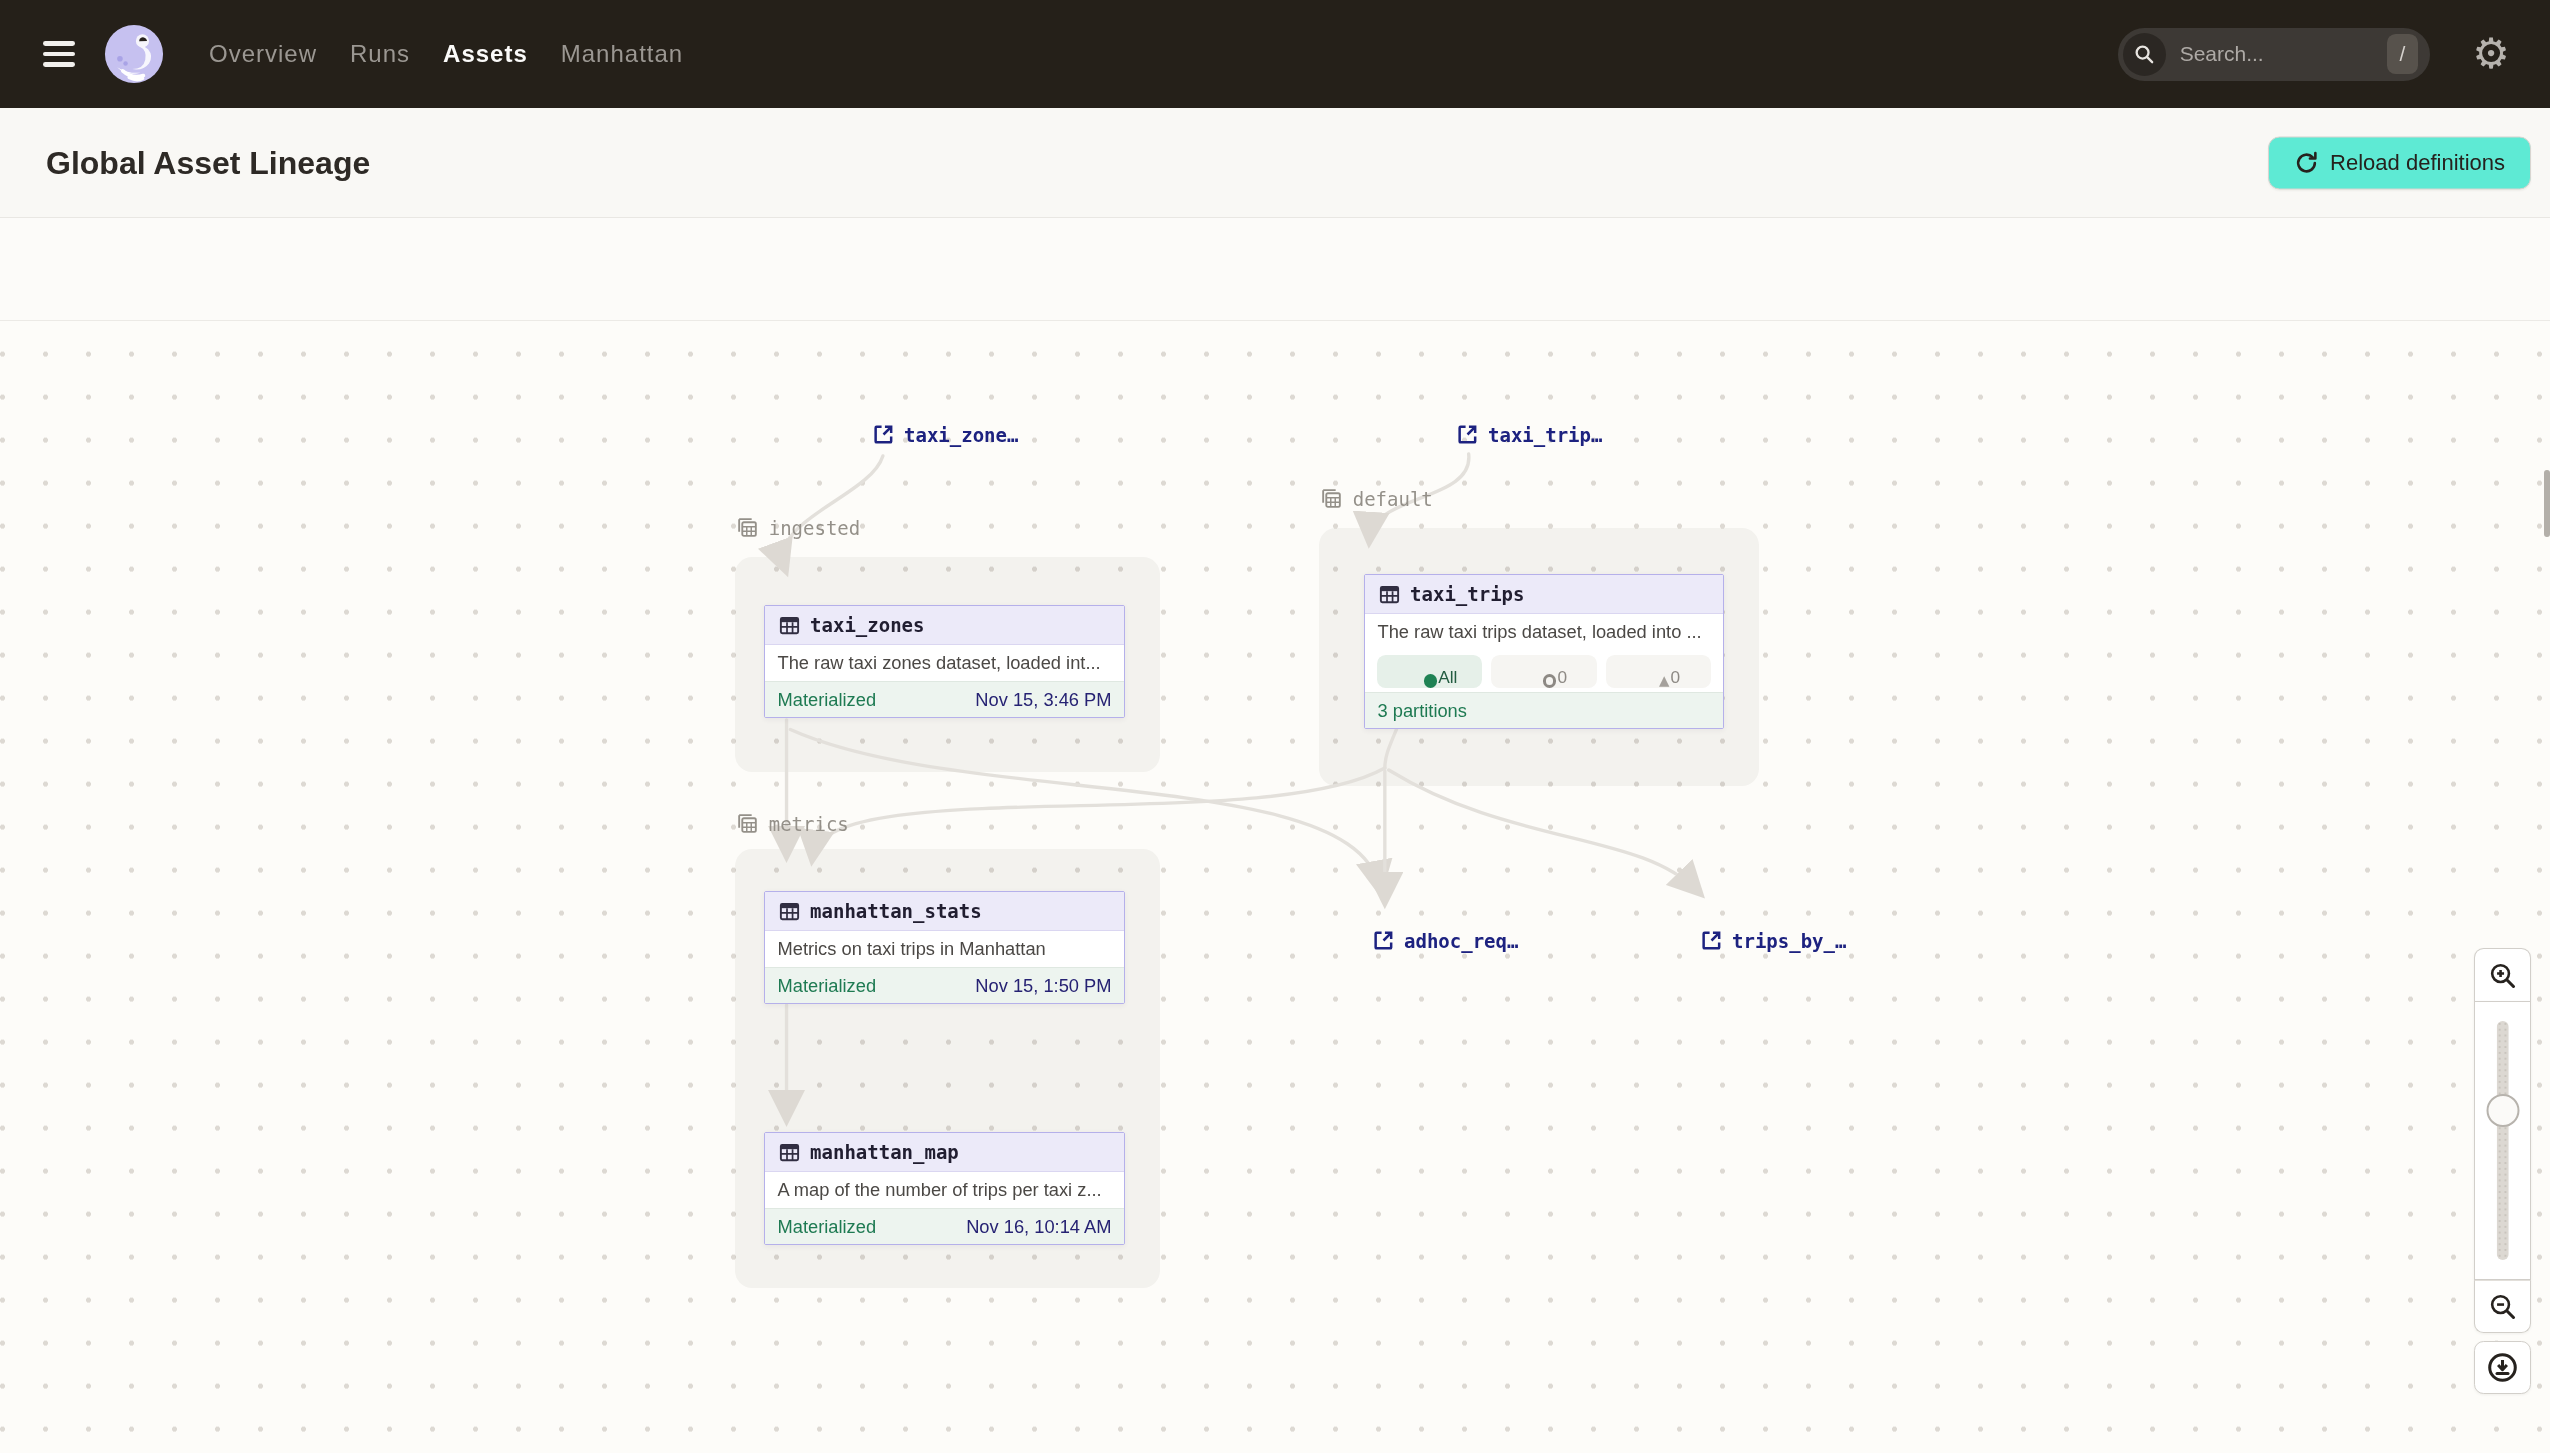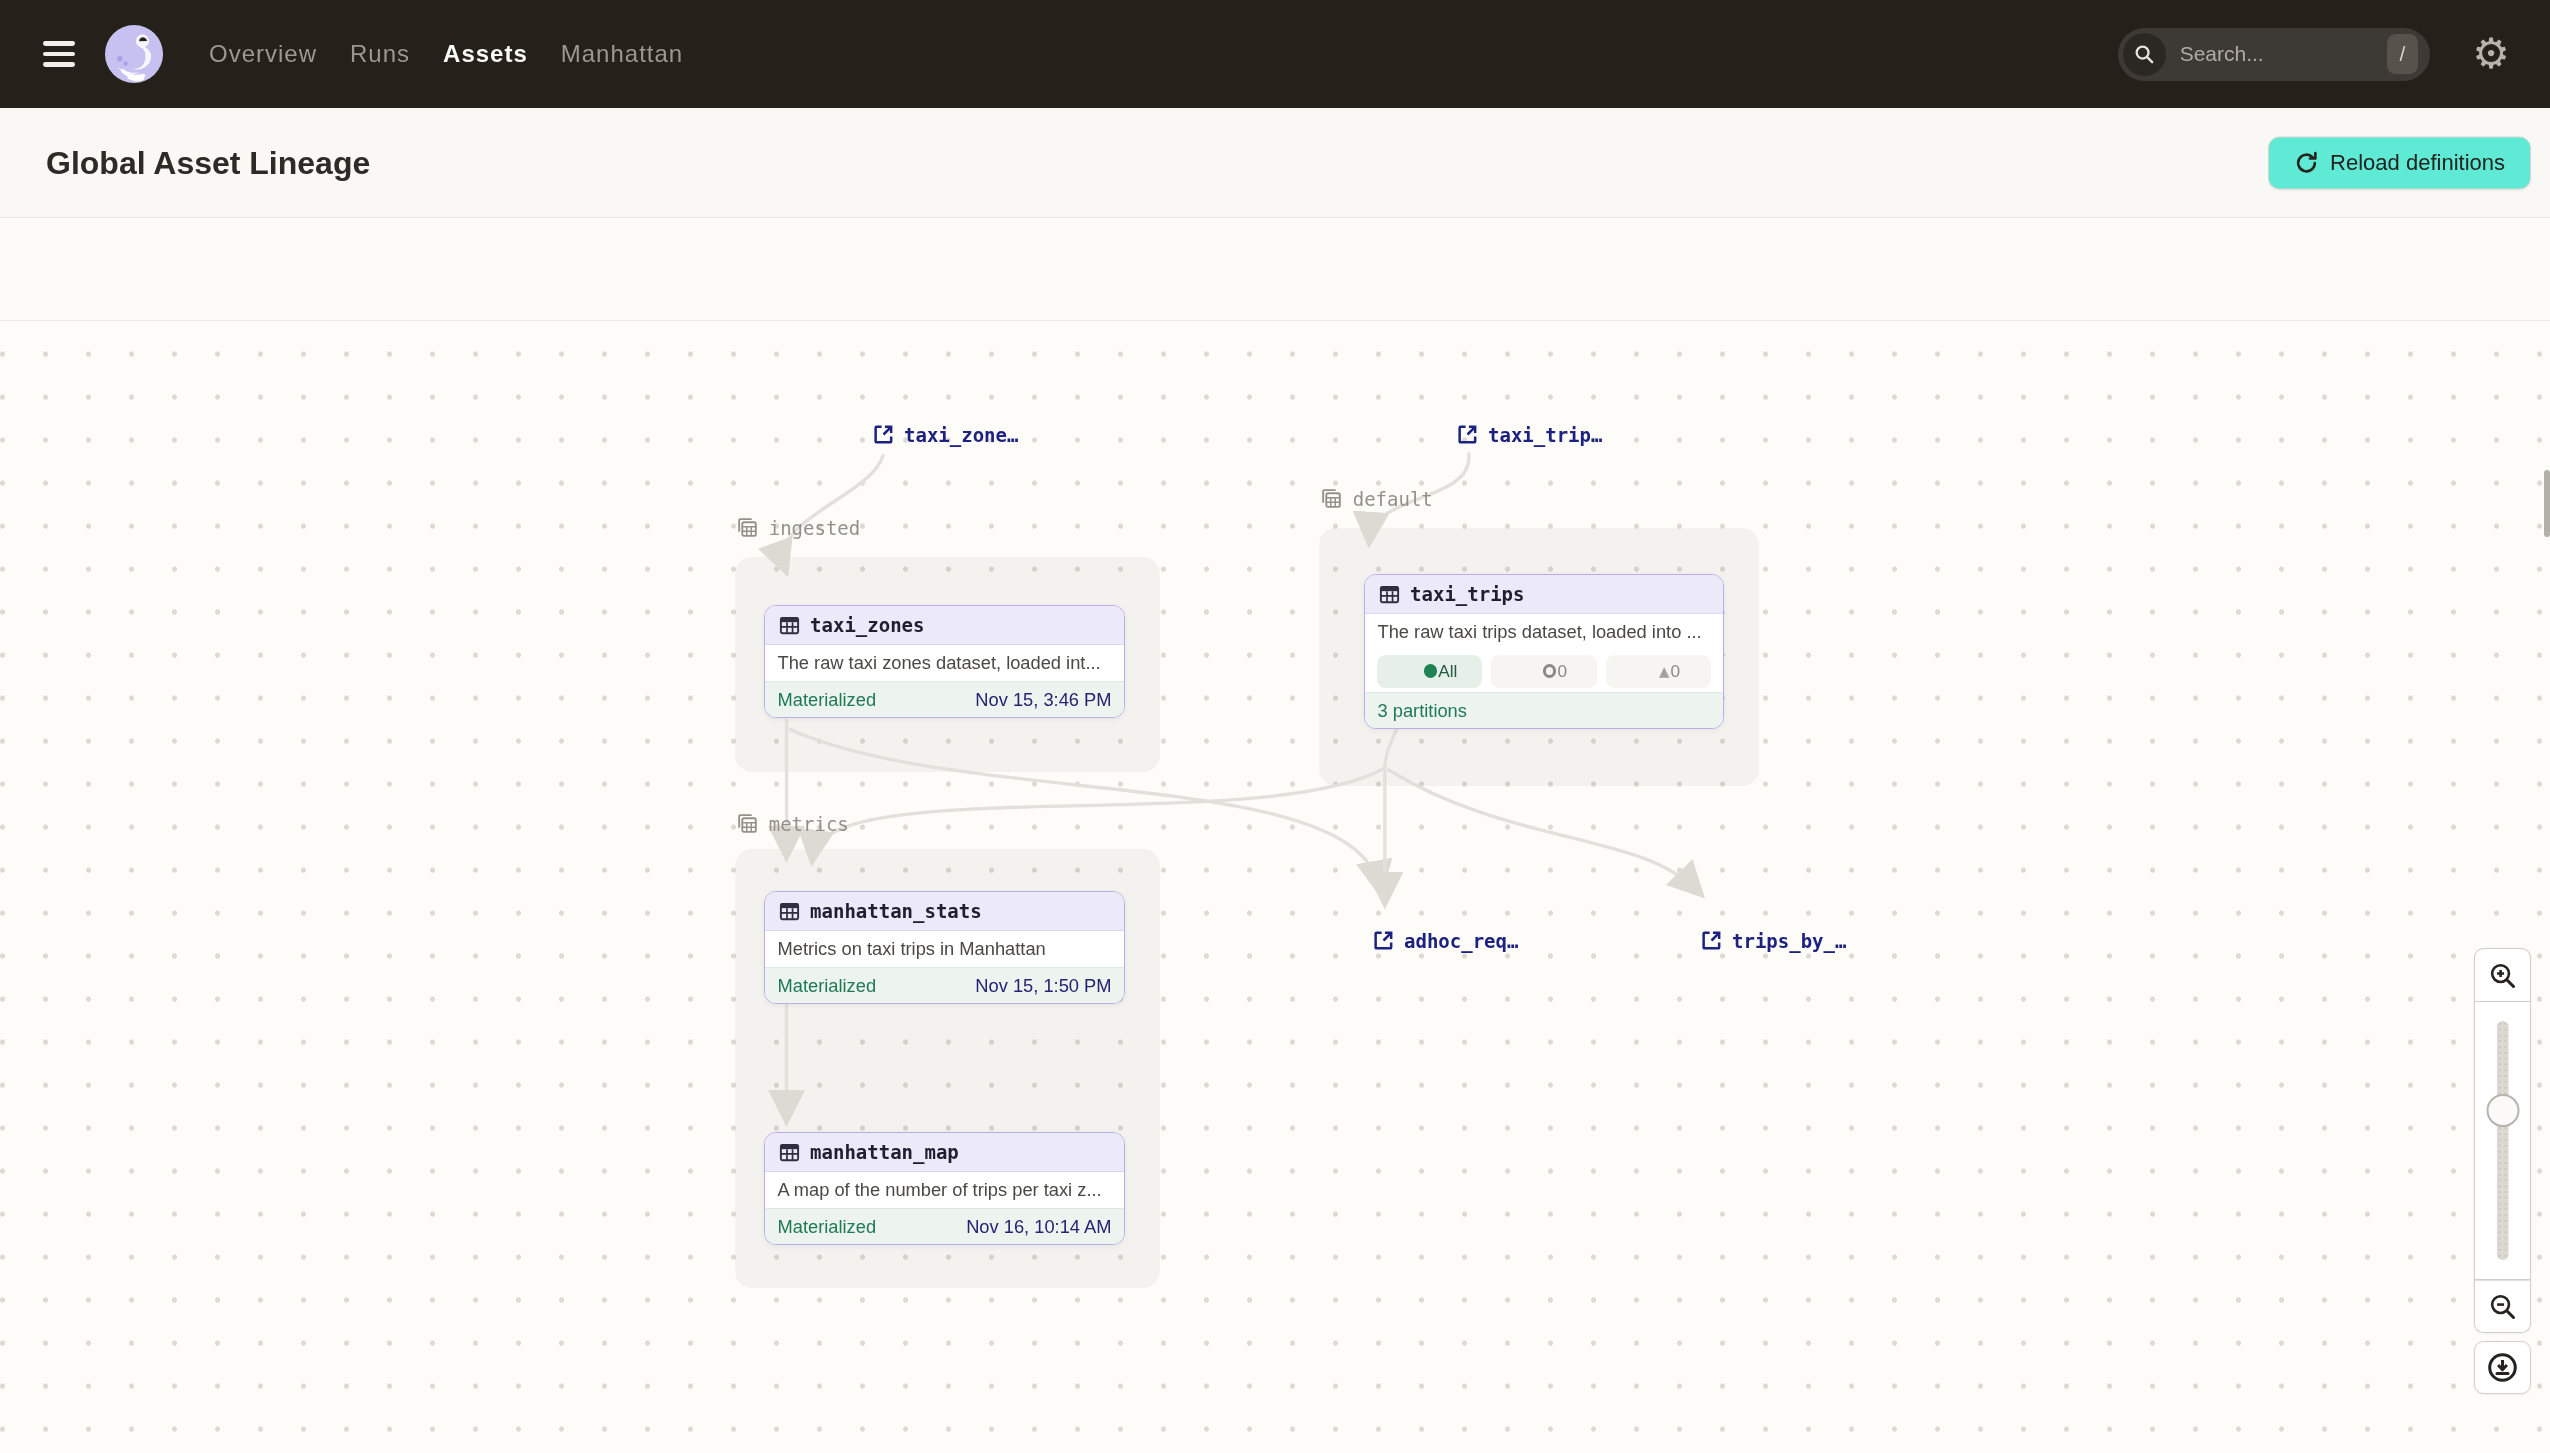--- a/index.html
+++ b/index.html
@@ -41,29 +41,29 @@
   .mat-label { font-size:22px; margin-left:13.5px; }
   .mat-div { position:absolute; left:242px; top:7.7px; bottom:7.7px; width:1px; background:#4a453f; }
   .mat-caret { position:absolute; right:15.4px; font-size:21px; color:#fbfaf9; }
 
   
   .graph { position:absolute; left:0; top:320px; width:2550px; height:1133px; background:#fdfcf9; border-top:1px solid #eceae6;
     background-image:radial-gradient(circle,#ddd9d3 2.5px,transparent 2.6px); background-size:43px 43px; background-position:24px 11.6px; }
   .group-box { position:absolute; background:rgba(62,50,38,.05); border-radius:17.3px; }
   .group-label { position:absolute; display:flex; align-items:center; gap:8.7px; color:#949089; font-size:19px; cursor:pointer; }
   .edges { position:absolute; left:0; top:0; }
-  .asset-node { position:absolute; width:361px; background:#fff; border:1.9px solid #b5b0ea; border-radius:12px; overflow:hidden; box-shadow:0 1.9px 4.8px rgba(60,50,90,.06); cursor:pointer; }
+  .asset-node { position:absolute; width:361px; background:#fff; border:1.9px solid #b5b0ea; border-radius:2px; overflow:hidden; box-shadow:0 1.9px 4.8px rgba(60,50,90,.06); cursor:pointer; }
   .an-head { height:39px; background:#eceaf9; border-bottom:1px solid #dad6f1; display:flex; align-items:center; gap:9.6px; padding:0 12.5px; }
   .an-name { font-size:19px; font-weight:700; color:#211e31; }
   .an-desc { height:36px; display:flex; align-items:center; padding:0 12.5px; font-size:18.3px; color:#4b4845; background:#fff; }
   .an-foot { height:36px; background:#edf4ef; border-top:1px solid #dfe8e1; display:flex; align-items:center; justify-content:space-between; padding:0 12.5px; font-size:18.3px; }
   .st-green { color:#1e7a52; }
   .st-navy { color:#262273; }
   .pill-row { height:42px; display:flex; align-items:center; gap:8.7px; padding:0 11.6px; background:#fff; }
-  .pill { flex:1; height:33px; border-radius:8.7px; display:flex; align-items:center; justify-content:center; gap:1px; font-size:17.3px;padding-left:22px; }
+  .pill { flex:1; height:33px; border-radius:8.7px; display:flex; align-items:flex-end; justify-content:center; gap:1px; font-size:17.3px;padding-left:22px; }
   .pill.all { background:#e6f0e9; color:#235c41; }
   .pill.gray { background:#f6f5f2; color:#8d8984; }
   .dot-g { width:13.5px; height:13.5px; border-radius:50%; background:#1f8254; }
   .donut { width:13.5px; height:13.5px; border-radius:50%; border:3.4px solid #8d8984; }
   .tri { font-size:13.5px; color:#a5a19c; font-family:"DejaVu Sans",sans-serif; }
   .ext-link { position:absolute; display:flex; align-items:center; gap:9px; color:#1d2280; font-size:19px; font-weight:700; cursor:pointer; }
 
   
   .ctl { position:absolute; left:2474px; width:57px; background:#fff; border:1px solid #d2cfca; display:flex; align-items:center; justify-content:center; box-shadow:0 1px 2.9px rgba(40,30,20,.06); }
   .zoom-in  { top:627px; height:53px; border-radius:9.6px 9.6px 0 0; border-bottom:none; cursor:pointer; }

